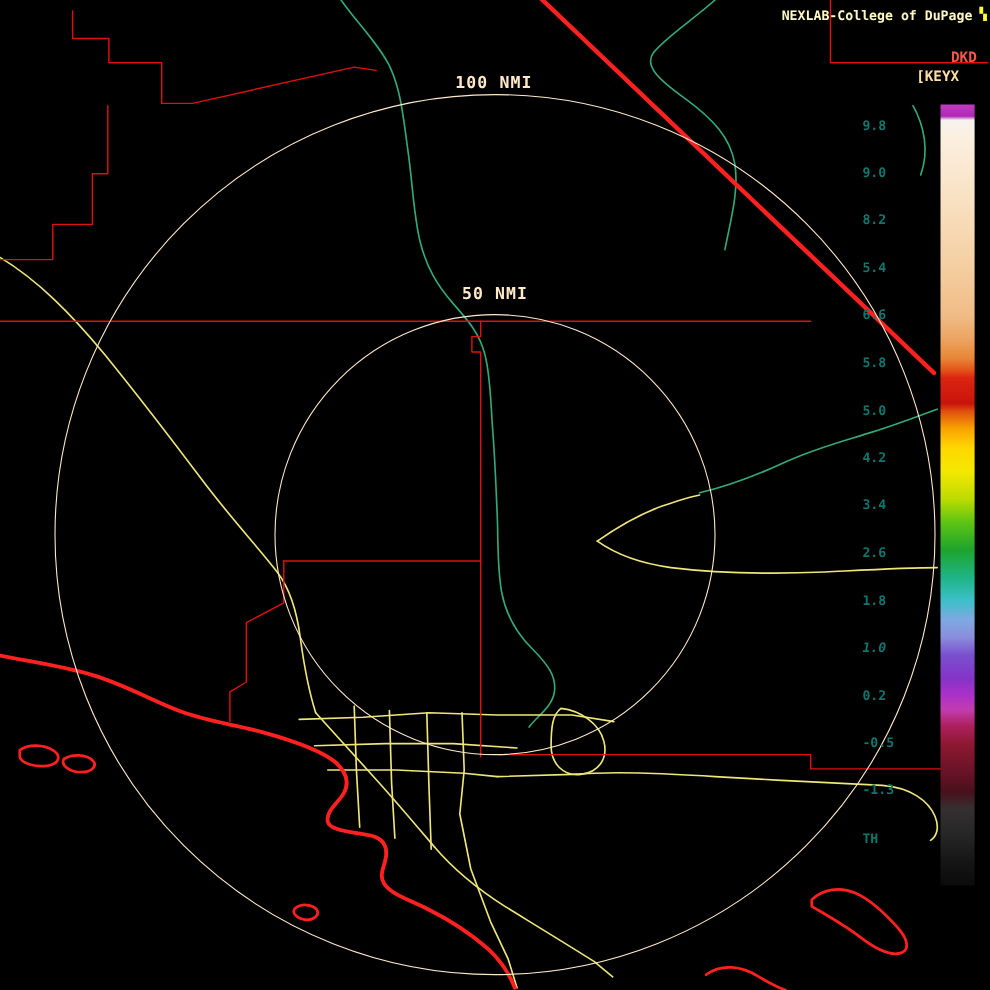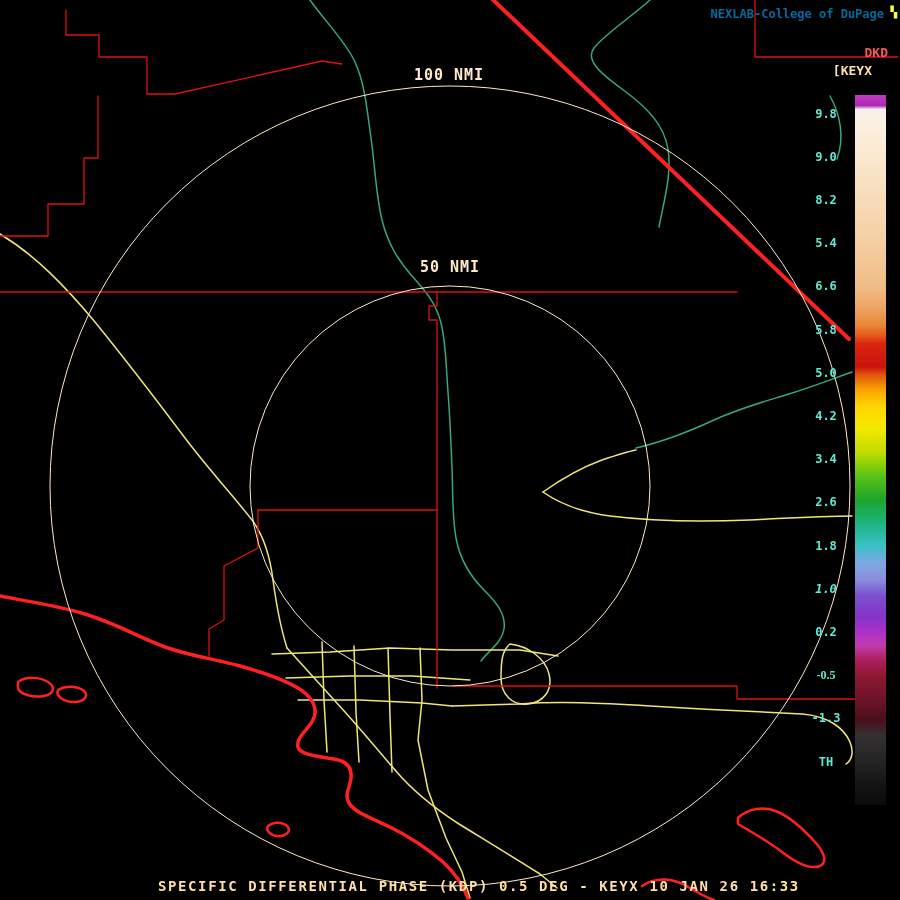--- a/index.html
+++ b/index.html
@@ -2,28 +2,28 @@
 <html><head>
 <meta charset="utf-8">
 <style>
   html,body{margin:0;padding:0;background:#000;}
   .screen{
     position:relative;width:900px;height:900px;background:#000;overflow:hidden;
     font-family:"DejaVu Sans Mono","Liberation Mono",monospace;
   }
   #map-svg{position:absolute;left:0;top:0;width:900px;height:900px;}
   .txt{position:absolute;white-space:pre;}
-  .brand{top:7px;right:16px;color:#0369a1;font-size:12px;font-weight:bold;}
+  .brand{top:7px;right:16px;color:#fef9c3;font-size:12px;font-weight:bold;}
   .logo{top:6px;right:3px;color:#FFFF33;font-size:11px;}
   .prod-code{top:45px;right:12px;color:#F9564A;font-size:13px;font-weight:bold;}
   .prod-tag{top:63px;right:28px;color:#FFDFA3;font-size:13px;font-weight:bold;}
   .colorbar{position:absolute;left:855px;top:95px;width:31px;height:710px;}
   .cb-tick{
-    position:absolute;right:44px;width:60px;height:15px;line-height:15px;
-    text-align:center;color:#5eead4;font-size:12px;font-weight:bold;
+    position:absolute;right:56px;width:60px;height:15px;line-height:15px;
+    text-align:left;color:#0f766e;font-size:12px;font-weight:bold;
   }
   .ring-label{
     position:absolute;transform:translateX(-50%);color:#FFE9C8;
     font-size:15px;font-weight:bold;letter-spacing:1px;
   }
   .ring-label-100{left:449px;top:66px;}
   .ring-label-50{left:450px;top:258px;}
   .status{left:158px;top:878px;color:#FFDFA3;font-size:14px;font-weight:bold;letter-spacing:1.6px;}
 </style>
 </head>
@@ -85,20 +85,19 @@
       <div class="cb-tick" style="top: 236.1px;">5.4</div>
       <div class="cb-tick" style="top: 279.3px;">6.6</div>
       <div class="cb-tick" style="top: 322.5px;">5.8</div>
       <div class="cb-tick" style="top: 365.7px;">5.0</div>
       <div class="cb-tick" style="top: 408.9px;">4.2</div>
       <div class="cb-tick" style="top: 452.1px;">3.4</div>
       <div class="cb-tick" style="top: 495.3px;">2.6</div>
       <div class="cb-tick" style="top: 538.5px;">1.8</div>
       <div class="cb-tick" style="top: 581.7px; font-style: italic;">1.0</div>
       <div class="cb-tick" style="top: 624.9px;">0.2</div>
-      <div class="cb-tick" style="top: 668.1px; font-family: Liberation Serif, serif;">-0.5</div>
+      <div class="cb-tick" style="top: 668.1px;">-0.5</div>
       <div class="cb-tick" style="top: 711.3px;">-1.3</div>
       <div class="cb-tick" style="top: 754.5px;">TH</div>
     </div>
 
-  <div class="txt status">SPECIFIC DIFFERENTIAL PHASE (KDP) 0.5 DEG - KEYX 10 JAN 26 16:33</div>
 
 </div>
 
 </body></html>

